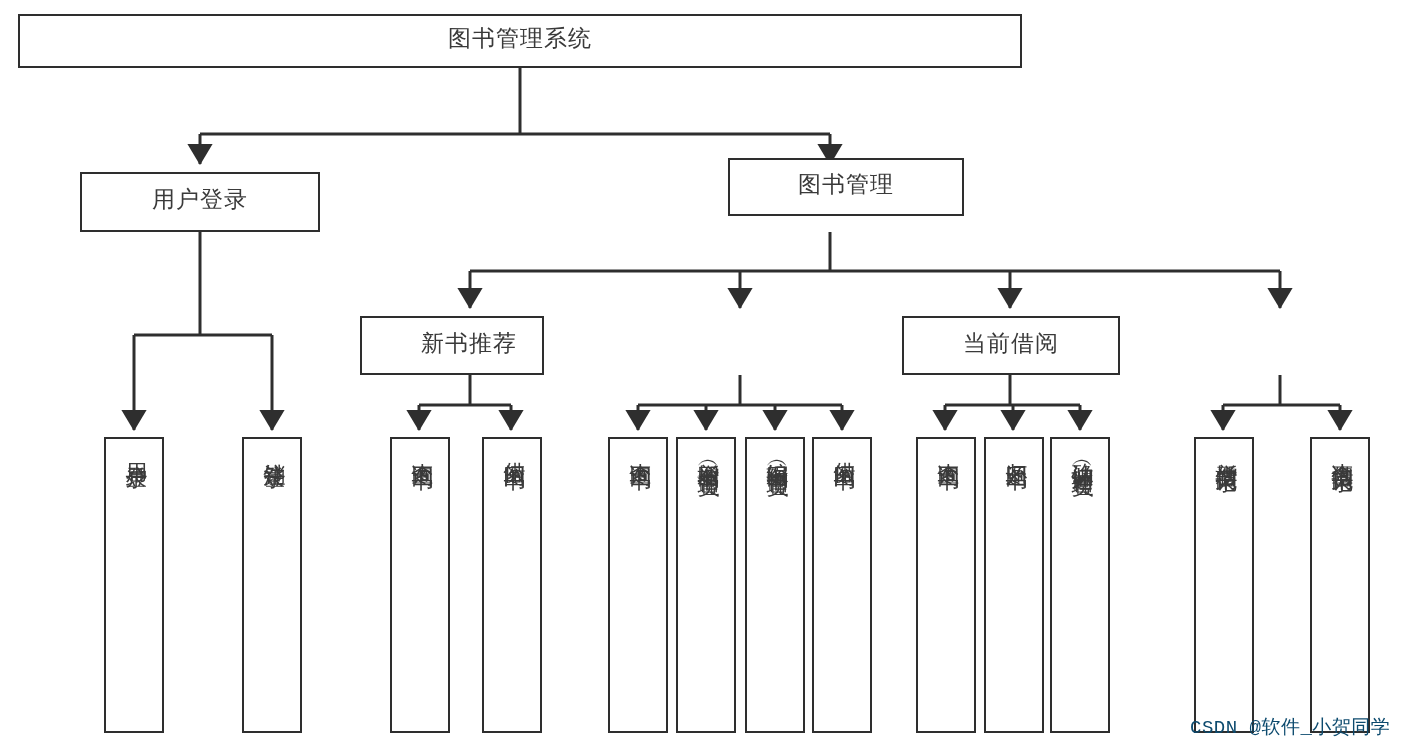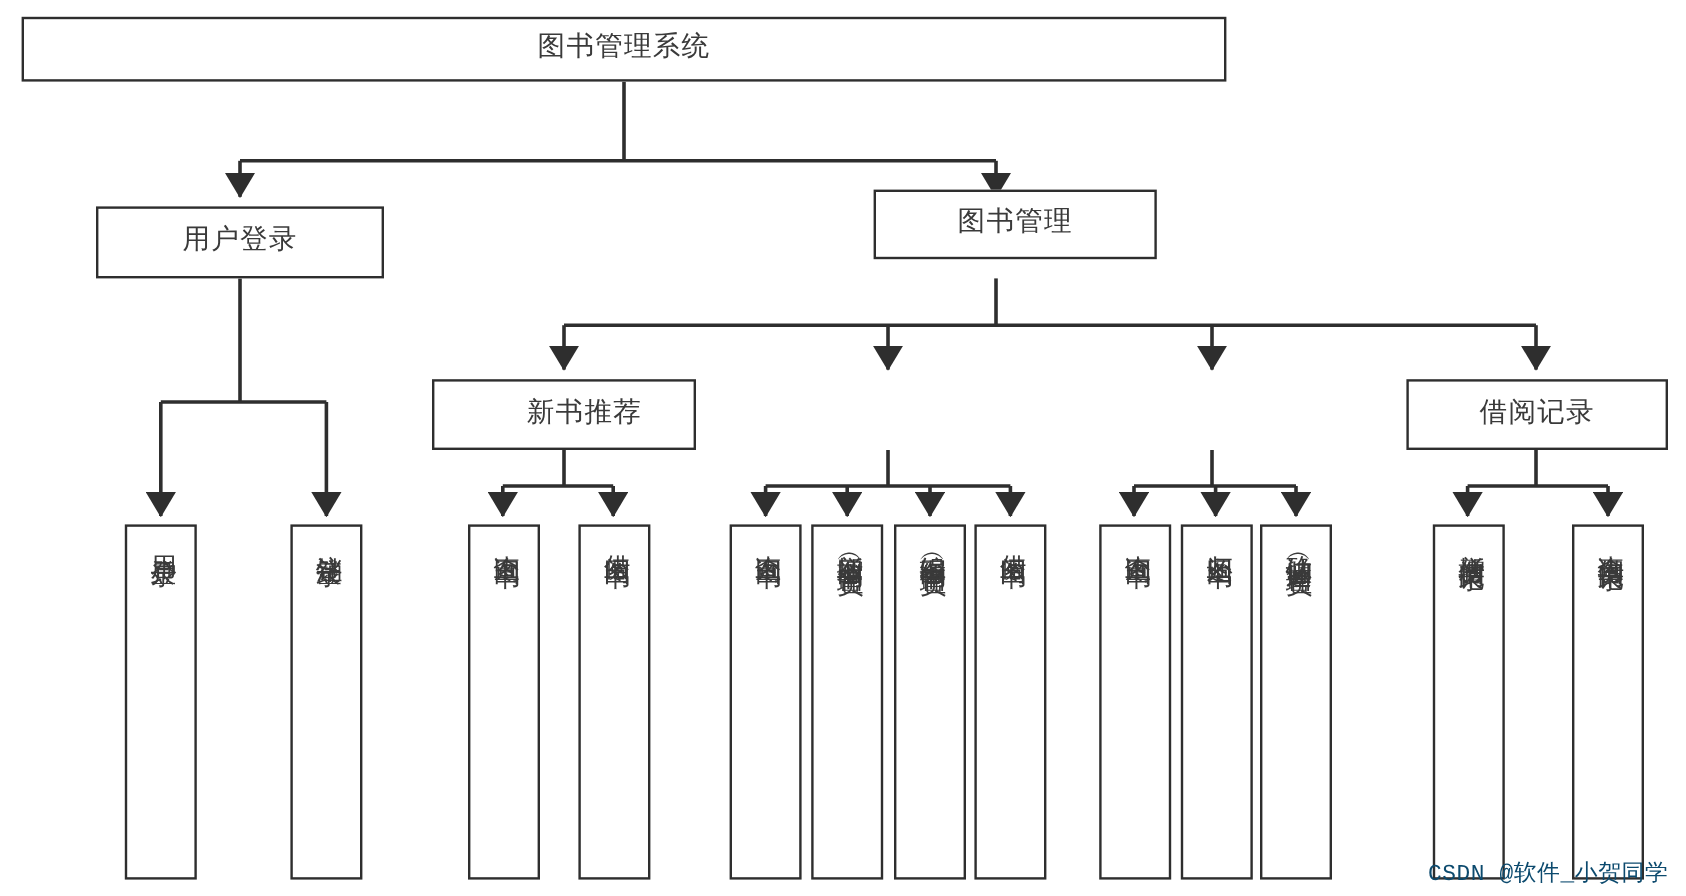--- a/index.html
+++ b/index.html
@@ -122,25 +122,25 @@
     <span>图书管理系统</span>
   </div>
 
   <div class="node-box horizontal" style="left:80px; top:172px; width:240px; height:60px;">
     <span>用户登录</span>
   </div>
   <div class="node-box horizontal" style="left:712px; top:158px; width:236px; height:58px;margin-left:16px;">
     <span>图书管理</span>
   </div>
 
-  <div class="node-box horizontal" style="left:360px; top:316px; width:220px; height:59px;padding-left:34px;">
+  <div class="node-box horizontal" style="left:360px; top:316px; width:184px; height:59px;padding-left:34px;">
     <span>新书推荐</span>
   </div>
-  <div class="node-box horizontal" style="left:1172px; top:316px; width:218px; height:59px;">
-    <span>借阅记录</span>
+  <div class="node-box horizontal" style="left:902px; top:316px; width:218px; height:59px;">
+    <span>当前借阅</span>
   </div>
 
   <div class="node-box vertical" style="left:104px; top:437px; width:60px; height:296px;">
     <span class="vlabel">用户登录</span>
   </div>
   <div class="node-box vertical" style="left:242px; top:437px; width:60px; height:296px;">
     <span class="vlabel">注销登录</span>
   </div>
 
   <div class="node-box vertical" style="left:390px; top:437px; width:60px; height:296px;">

